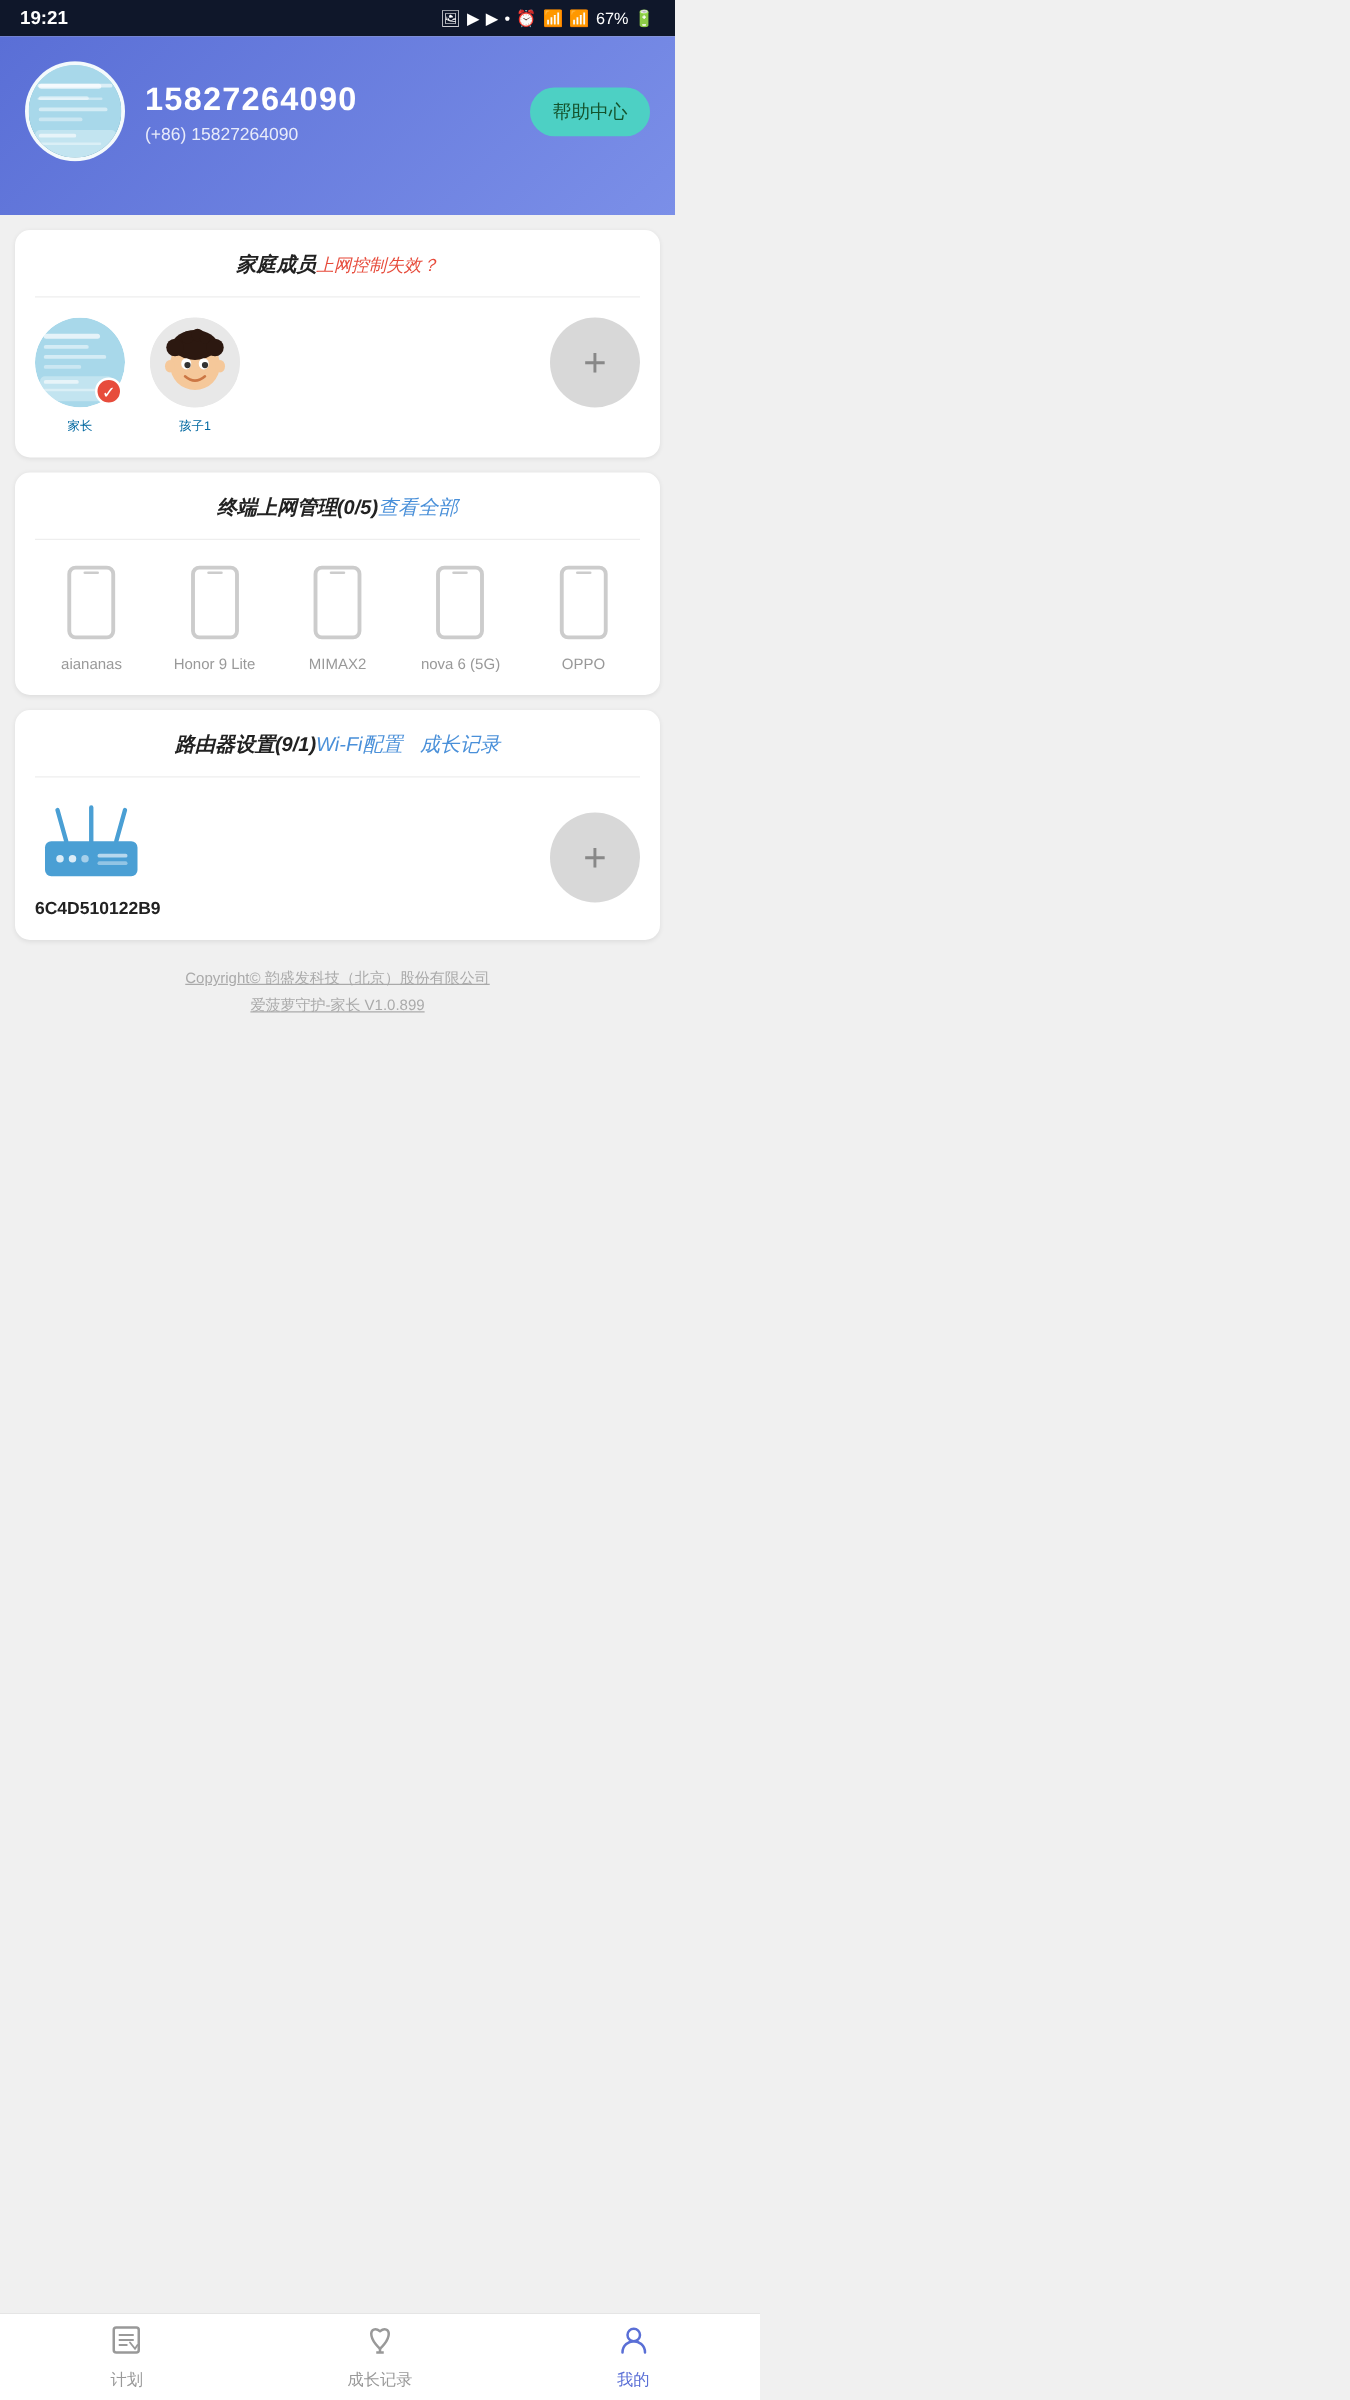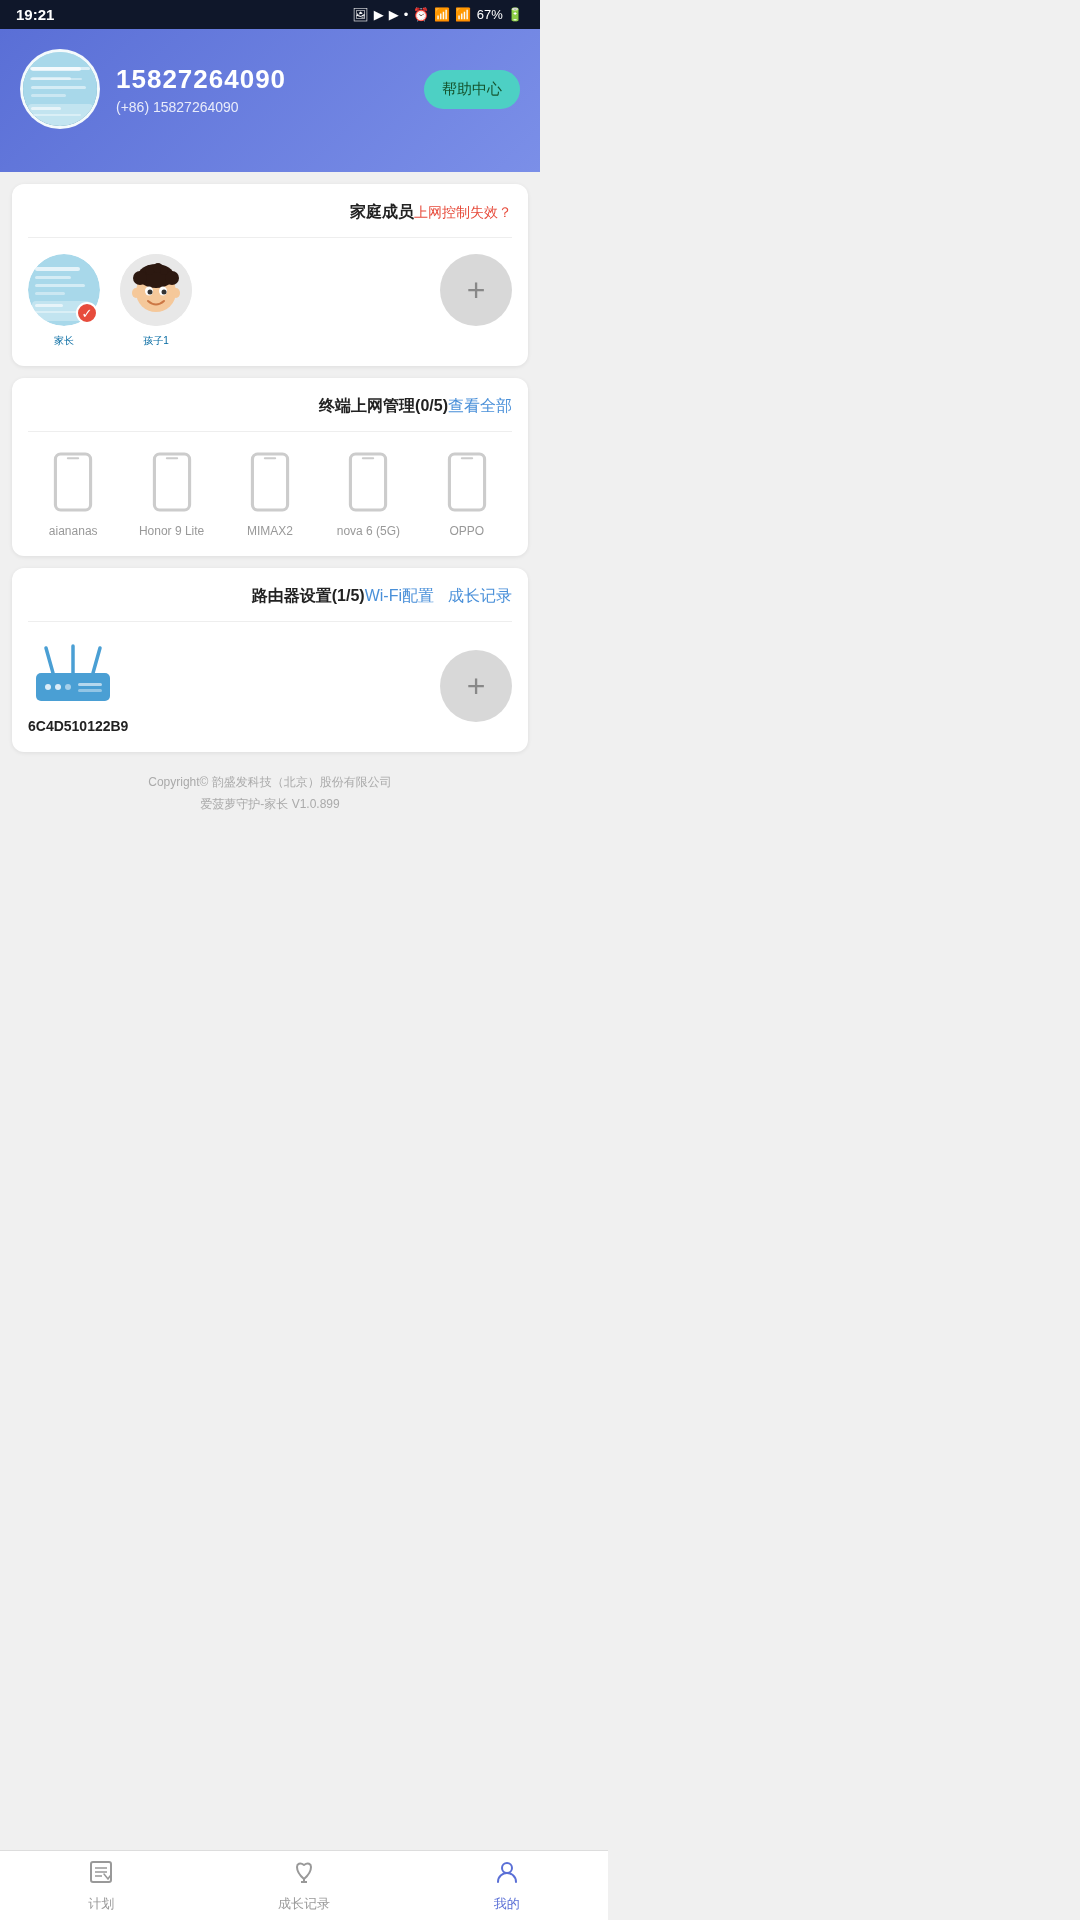--- a/index.html
+++ b/index.html
@@ -104,23 +104,24 @@
 
     
     .card {
       background: white;
       border-radius: 12px;
       padding: 18px 16px;
       box-shadow: 0 1px 4px rgba(0,0,0,0.08);
     }
     .card-header {
       display: flex;
-      justify-content: flex-end;
+      justify-content: center;
       align-items: center;
       margin-bottom: 14px;
+      font-style: italic;
     }
     .card-title {
       font-size: 16px;
       font-weight: 600;
       color: #222;
     }
     .card-action {
       font-size: 14px;
       color: #e74c3c;
       cursor: pointer;
@@ -280,20 +281,21 @@
       font-size: 22px;
     }
 
     
     .copyright {
       text-align: center;
       font-size: 12px;
       color: #aaa;
       padding: 8px 0 4px 0;
       line-height: 1.8;
+      text-decoration: underline;
     }
   </style>
 </head>
 <body>
 
 <div class="status-bar">
   <div class="status-left">19:21</div>
   <div class="status-right">
     <span>🖼</span>
     <span>▶</span>
@@ -447,21 +449,21 @@
             <rect x="13" y="5" width="12" height="2" rx="1" fill="#ccc"></rect>
           </svg>
         </div>
         <span class="device-name">OPPO</span>
       </div>
     </div>
   </div>
 
   <div class="card">
     <div class="card-header">
-      <span class="card-title">路由器设置(1/5)</span>
+      <span class="card-title">路由器设置(9/1)</span>
       <div class="router-actions">
         <span class="card-action-blue">Wi-Fi配置</span>
         <span class="card-action-blue">成长记录</span>
       </div>
     </div>
     <hr class="card-divider">
     <div class="router-row">
       <div class="router-item">
         <div class="router-icon">
           <svg width="90" height="65" viewBox="0 0 90 65">

